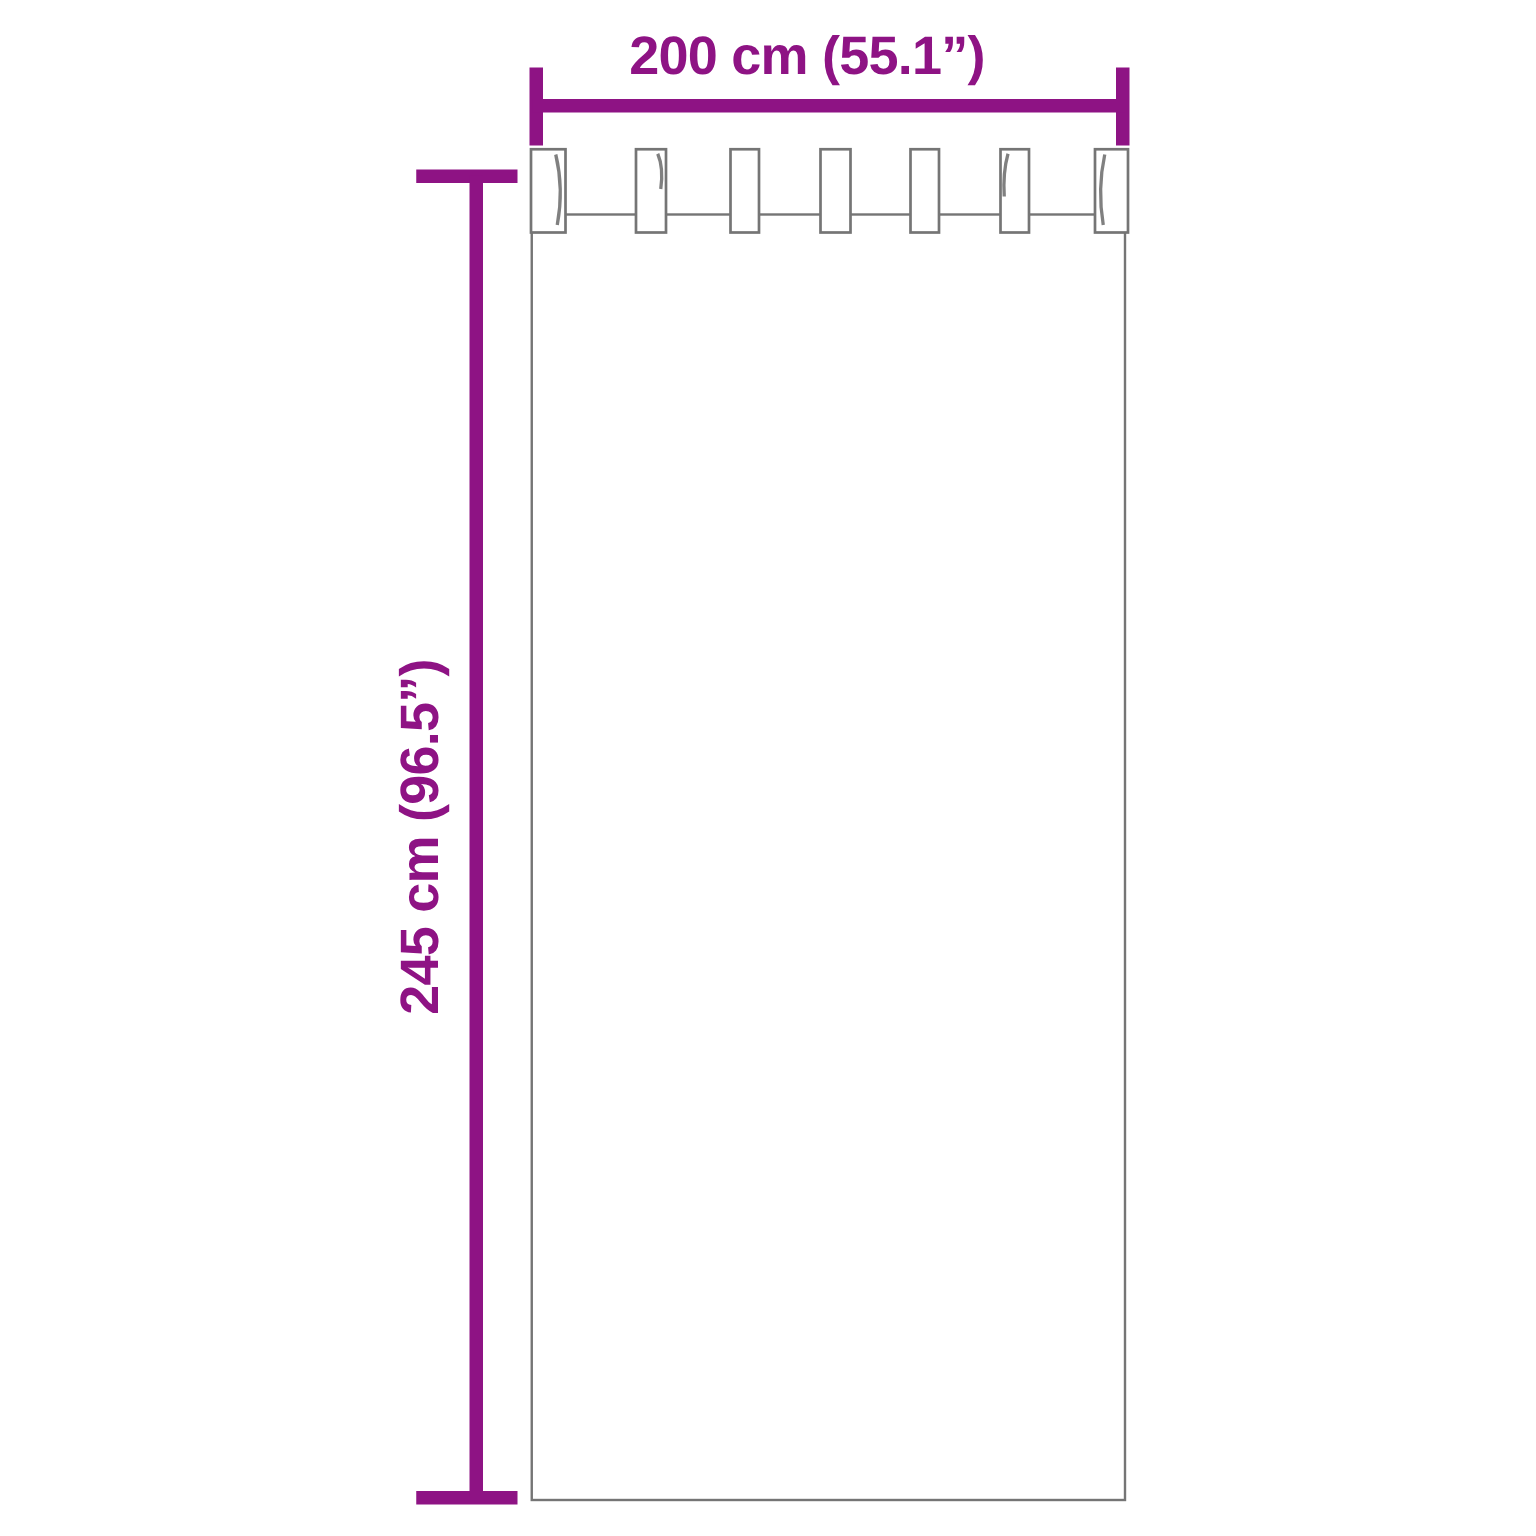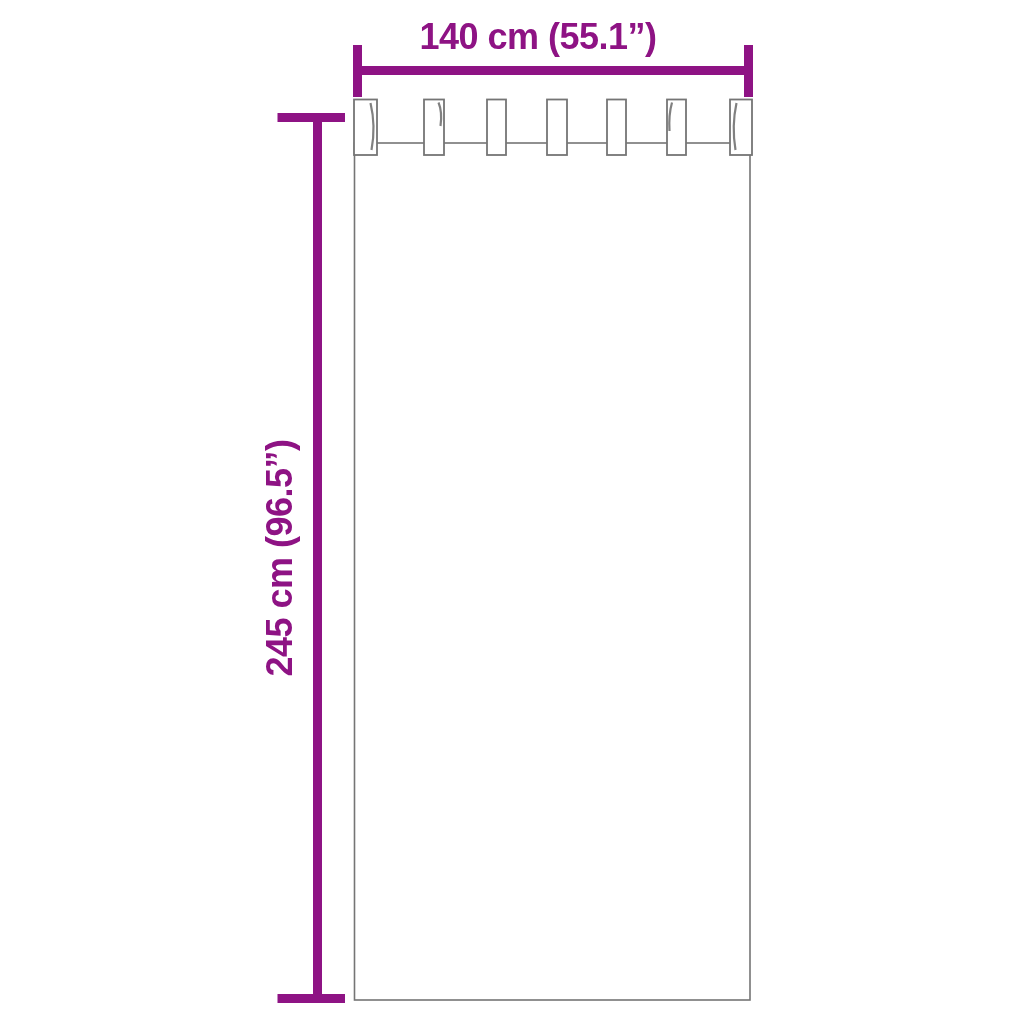--- a/index.html
+++ b/index.html
@@ -78,17 +78,17 @@
       <rect class="dim-shape" x="355" y="66" width="395" height="9"></rect>
     </g>
 
     <g>
       <rect class="dim-shape" x="277.5" y="113" width="67.5" height="9"></rect>
       <rect class="dim-shape" x="277.5" y="994" width="67.5" height="9"></rect>
       <rect class="dim-shape" x="313" y="117" width="9" height="881"></rect>
     </g>
   </svg>
 
-  <div class="dim-label horiz">140 cm (55.1”)</div>
+  <div class="dim-label horiz">200 cm (55.1”)</div>
 
   <div class="dim-label vert">245 cm (96.5”)</div>
 
 </div>
 
 </body></html>

